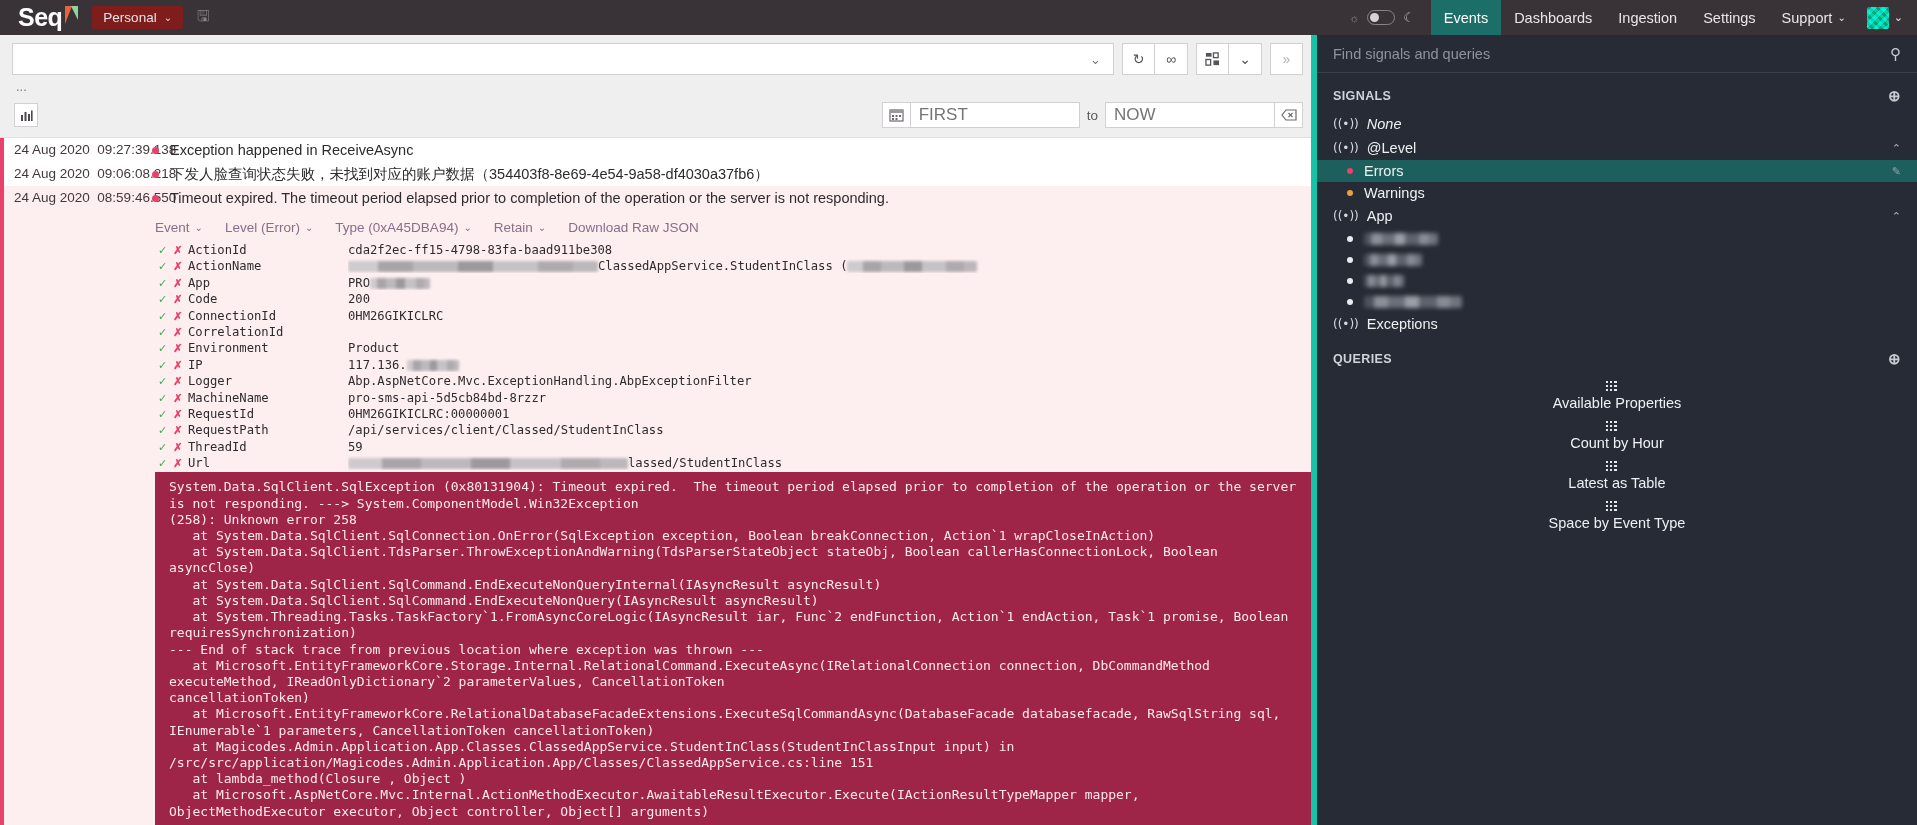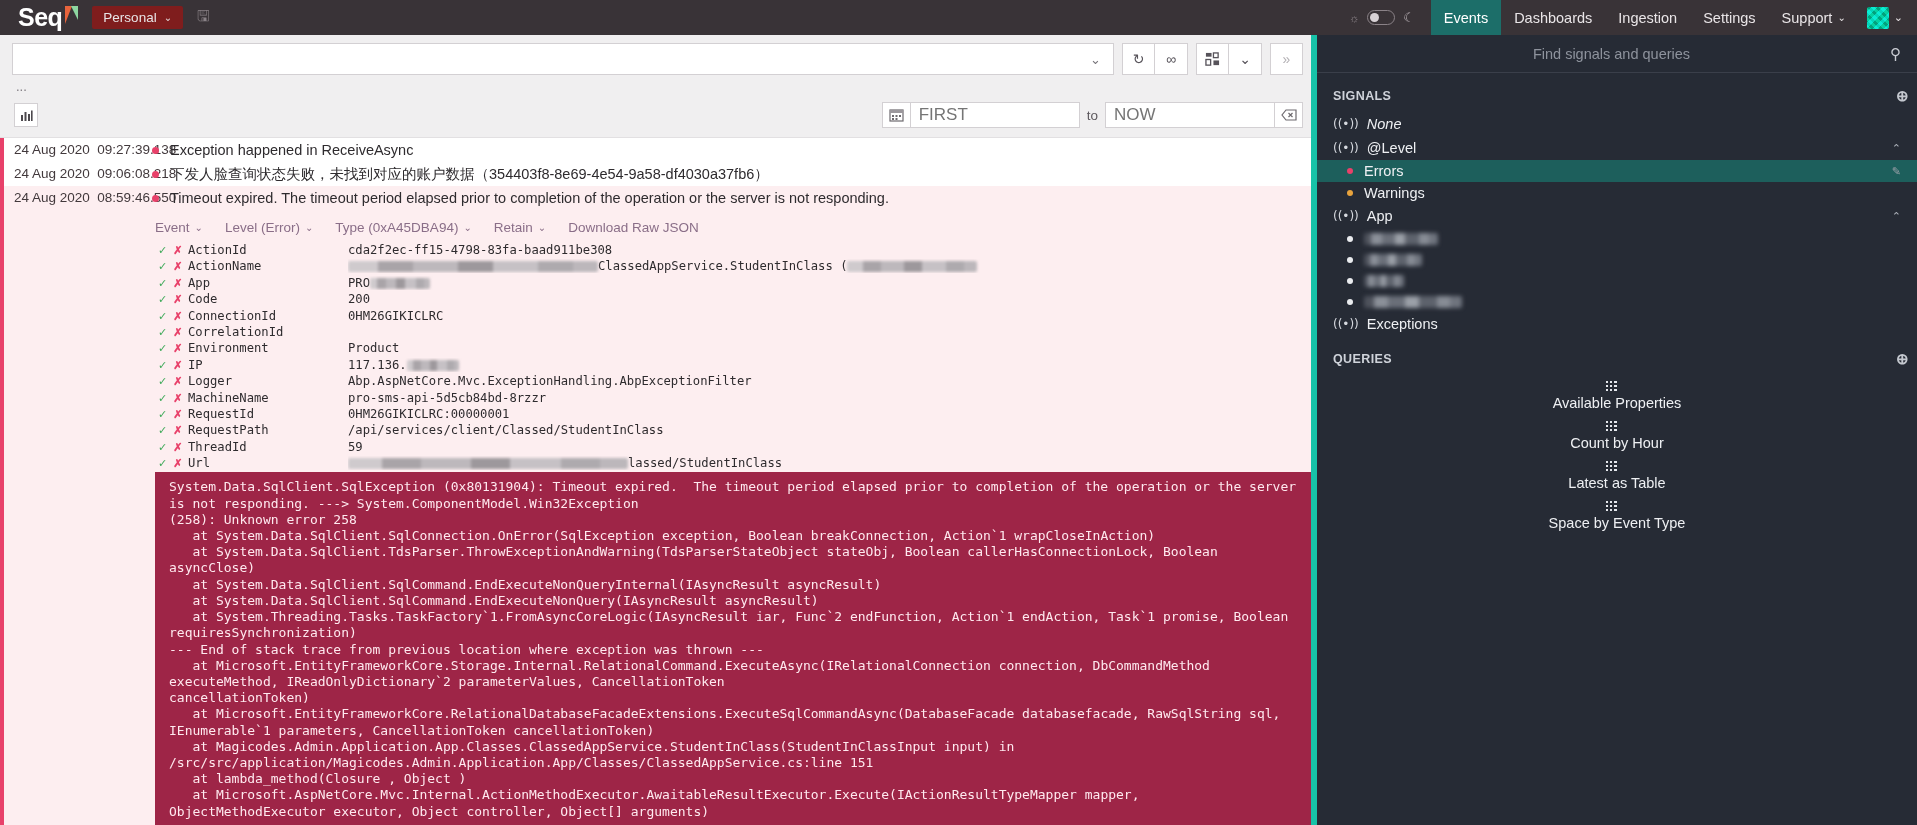--- a/index.html
+++ b/index.html
@@ -184,27 +184,27 @@
   .sidebar {
     width: 600px; flex: 0 0 600px; background: #262b35; display: flex; flex-direction: column;
     overflow: hidden;
   }
   .sb-search {
     display: flex; align-items: center; height: 38px; padding: 0 16px;
     border-bottom: 1px solid #3a3f4a;
   }
   .sb-search input {
     flex: 1; background: transparent; border: 0; outline: 0; color: #d9dce2;
-    font-size: 14.5px; font-family: "Liberation Sans", sans-serif; text-align: center;
+    font-size: 14.5px; font-family: "Liberation Sans", sans-serif;
   }
   .sb-search input::placeholder { color: #8e939d; }
   .sb-search .mag { color: #c9ccd3; font-size: 15px; cursor: pointer; }
 
   .sb-section-head {
-    display: flex; align-items: center; padding: 14px 8px 7px 16px;
+    display: flex; align-items: center; padding: 14px 16px 7px 16px;
     color: #cfd3da; font-size: 12.5px; font-weight: bold; letter-spacing: .4px;
   }
   .sb-section-head .plus { margin-left: auto; color: #c4c8cf; font-size: 15px; cursor: pointer; }
 
   .sb-group {
     display: flex; align-items: center; padding: 4px 16px; color: #eef0f3;
     font-size: 14.5px; cursor: pointer; min-height: 22px;
   }
   .sb-group .sig-ico { color: #d6d9df; font-size: 12px; margin-right: 8px; font-family: "DejaVu Sans", sans-serif; }
   .sb-group .caret { margin-left: auto; color: #aeb3bc; font-size: 11px; }

